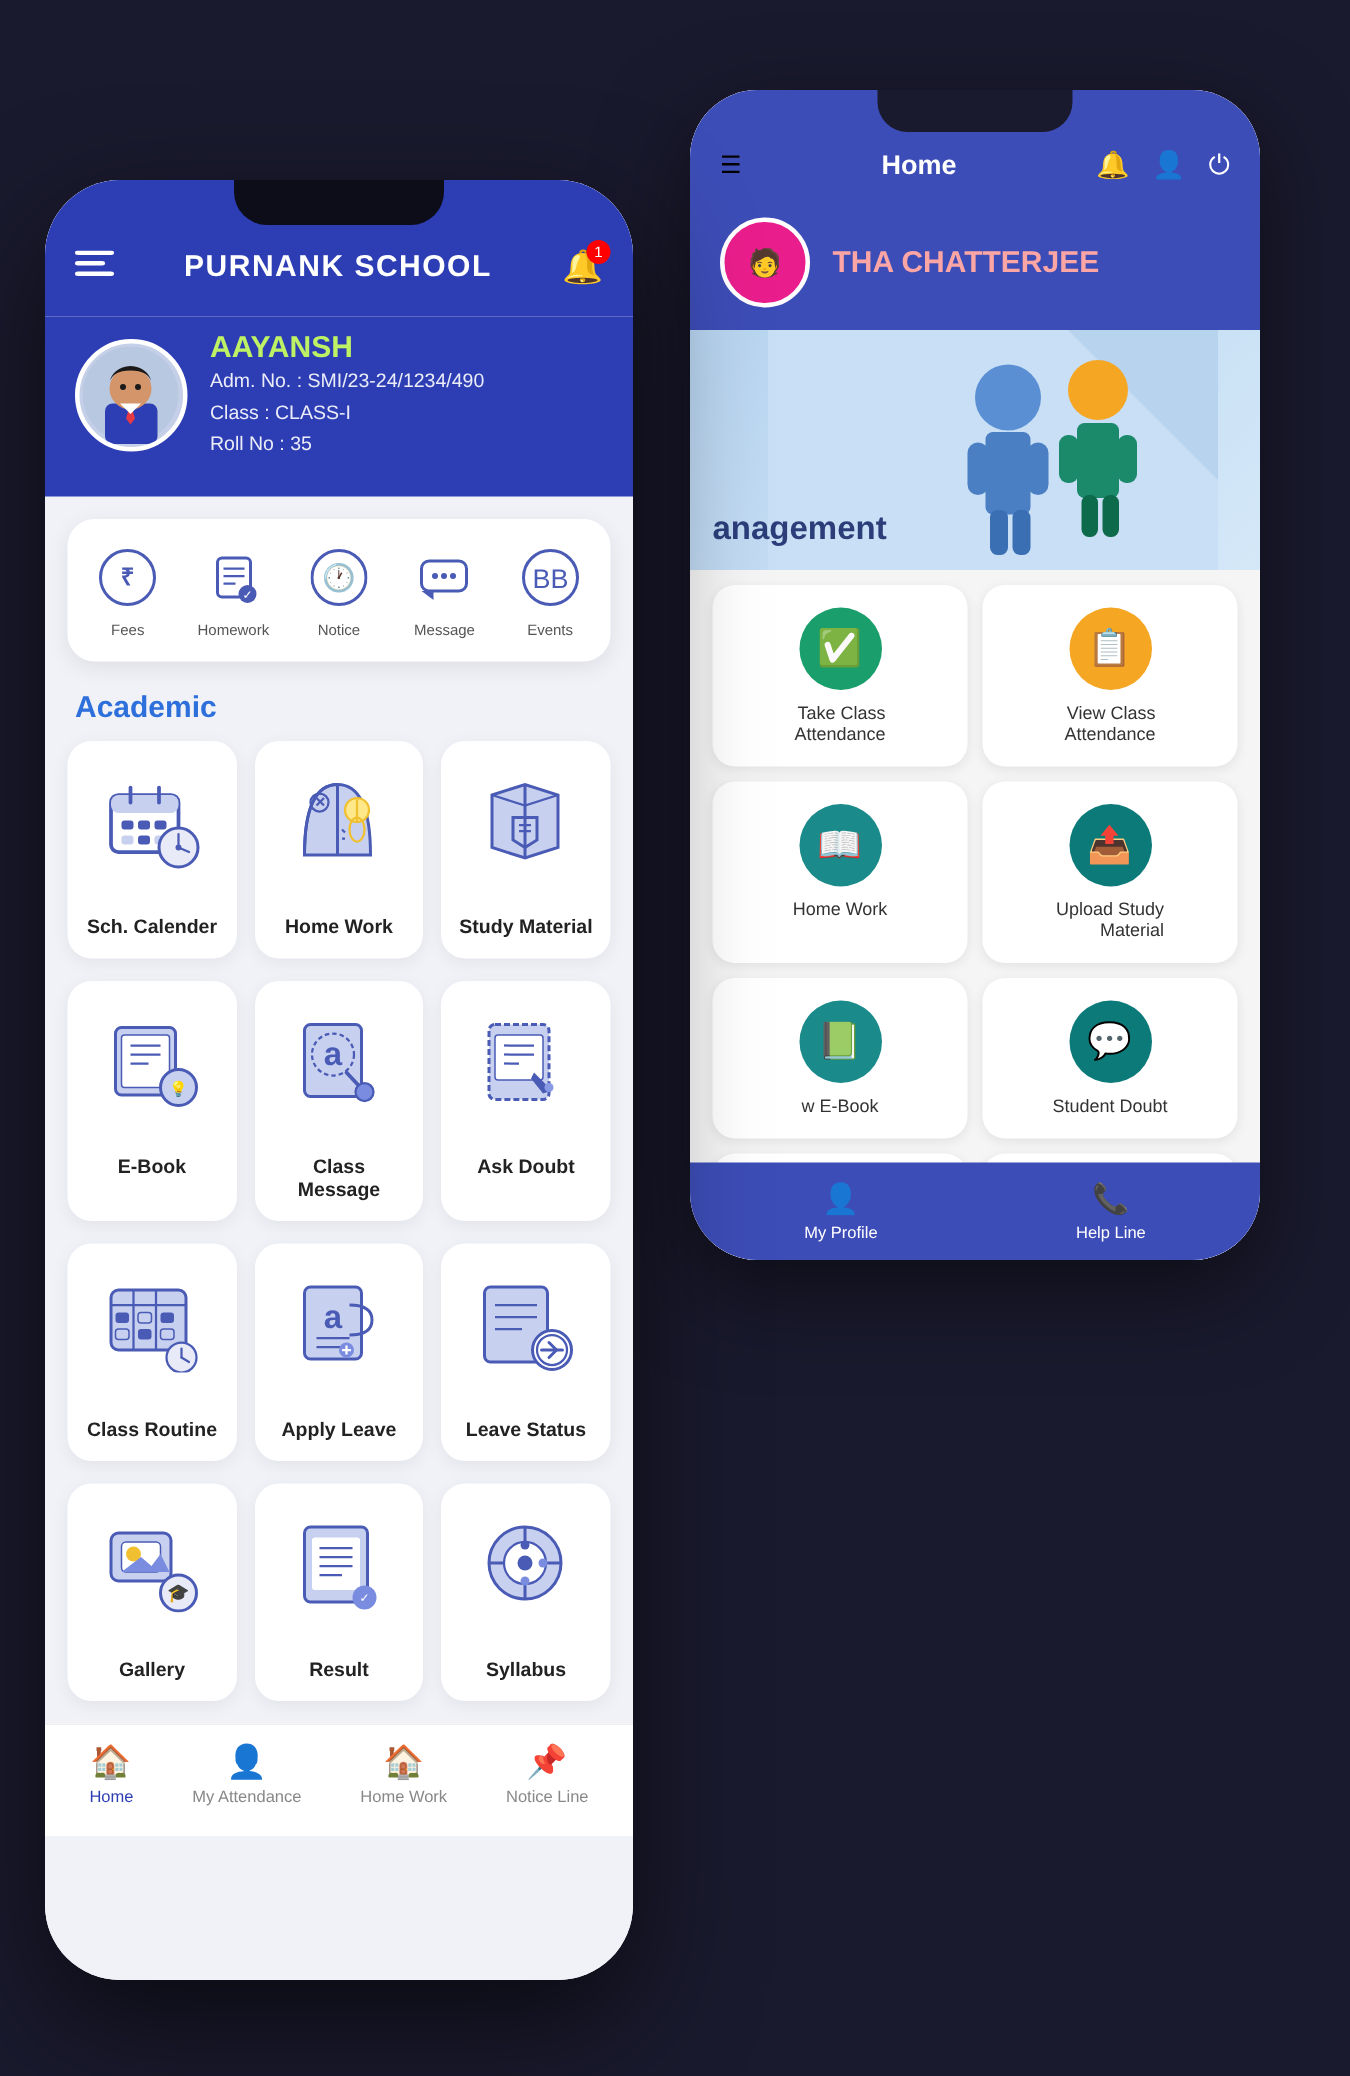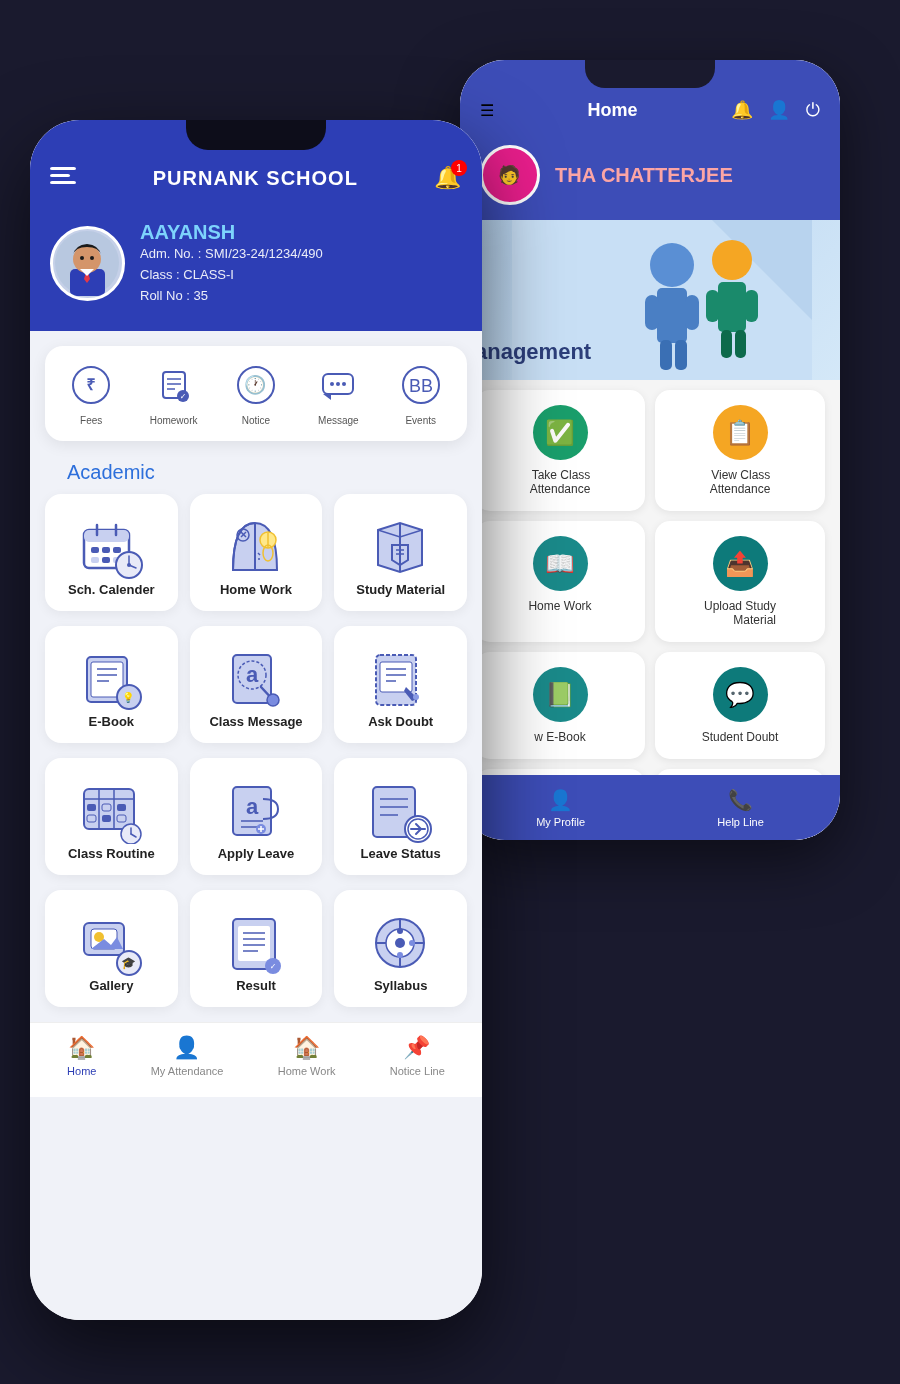--- a/index.html
+++ b/index.html
@@ -194,21 +194,21 @@
 
     .back-nav-item span:last-child {
       font-size: 11px;
     }
 
     
     .phone-front {
       position: absolute;
       left: 30px;
       top: 120px;
-      width: 452px;
+      width: 392px;
       height: 1200px;
       background: #fff;
       border-radius: 50px;
       box-shadow: 0 30px 80px rgba(0,0,0,0.6);
       overflow: hidden;
       z-index: 2;
     }
 
     .phone-front .notch {
       position: absolute;
@@ -296,21 +296,21 @@
       justify-content: center;
       overflow: hidden;
     }
 
     .student-avatar svg {
       width: 65px;
       height: 65px;
     }
 
     .student-info h2 {
-      color: #7dd3fc;
+      color: #bef264;
       font-size: 20px;
       font-weight: 900;
     }
 
     .student-info p {
       color: rgba(255,255,255,0.9);
       font-size: 13px;
       line-height: 1.6;
     }
 
@@ -345,41 +345,40 @@
     .quick-item .qi-label {
       font-size: 10px;
       color: #555;
       font-weight: 500;
     }
 
     
     .section-label {
       padding: 5px 20px 10px 20px;
       font-size: 20px;
-      font-weight: 400;
+      font-weight: 700;
       color: #2d6fdb;
-      margin-left: 17px;
     }
 
     
     .grid-section {
       display: grid;
       grid-template-columns: 1fr 1fr 1fr;
       gap: 12px;
       padding: 0 15px 15px 15px;
     }
 
     .grid-card {
       background: white;
       border-radius: 16px;
       padding: 18px 10px 14px 10px;
       display: flex;
       flex-direction: column;
       align-items: center;
-      gap: 0;
+      gap: 28px;
       box-shadow: 0 3px 12px rgba(0,0,0,0.06);
       cursor: pointer;
     }
 
     .grid-card .card-icon {
       width: 70px;
       height: 70px;
       display: flex;
       align-items: center;
       justify-content: center;

